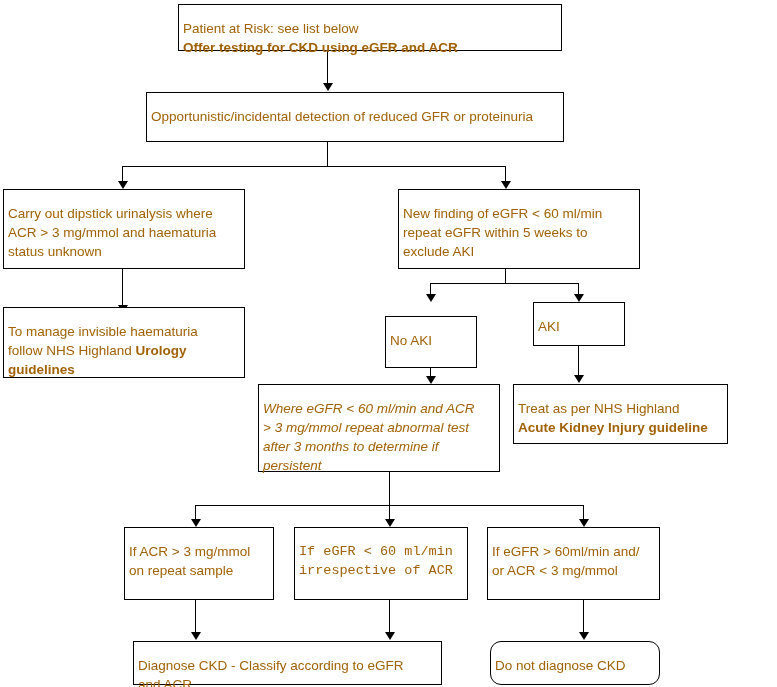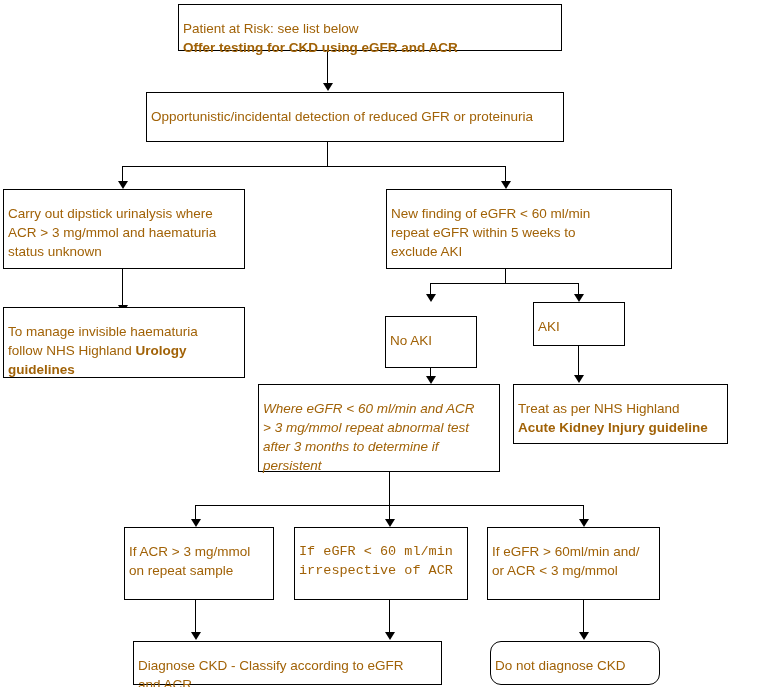--- a/index.html
+++ b/index.html
@@ -80,21 +80,21 @@
   <div class="arrow" style="left:118px; top:181px;"></div>
   <div class="vline" style="left:505px; top:166px; height:18px;"></div>
   <div class="arrow" style="left:501px; top:181px;"></div>
 
   <div class="node" style="left:3px; top:189px; width:242px; height:80px;">
     <span class="ln">Carry out dipstick urinalysis where</span>
     <span class="ln">ACR &gt; 3 mg/mmol and haematuria</span>
     <span class="ln">status unknown</span>
   </div>
 
-  <div class="node" style="left:386px; top:189px; width:286px; height:80px;">
+  <div class="node" style="left:398px; top:189px; width:242px; height:80px;">
     <span class="ln">New finding of eGFR &lt; 60 ml/min</span>
     <span class="ln">repeat eGFR within 5 weeks to</span>
     <span class="ln">exclude AKI</span>
   </div>
 
   <div class="vline" style="left:122px; top:269px; height:38px;"></div>
   <div class="arrow" style="left:118px; top:305px;"></div>
 
   <div class="node" style="left:3px; top:307px; width:242px; height:71px;">
     <span class="ln">To manage invisible haematuria</span>

